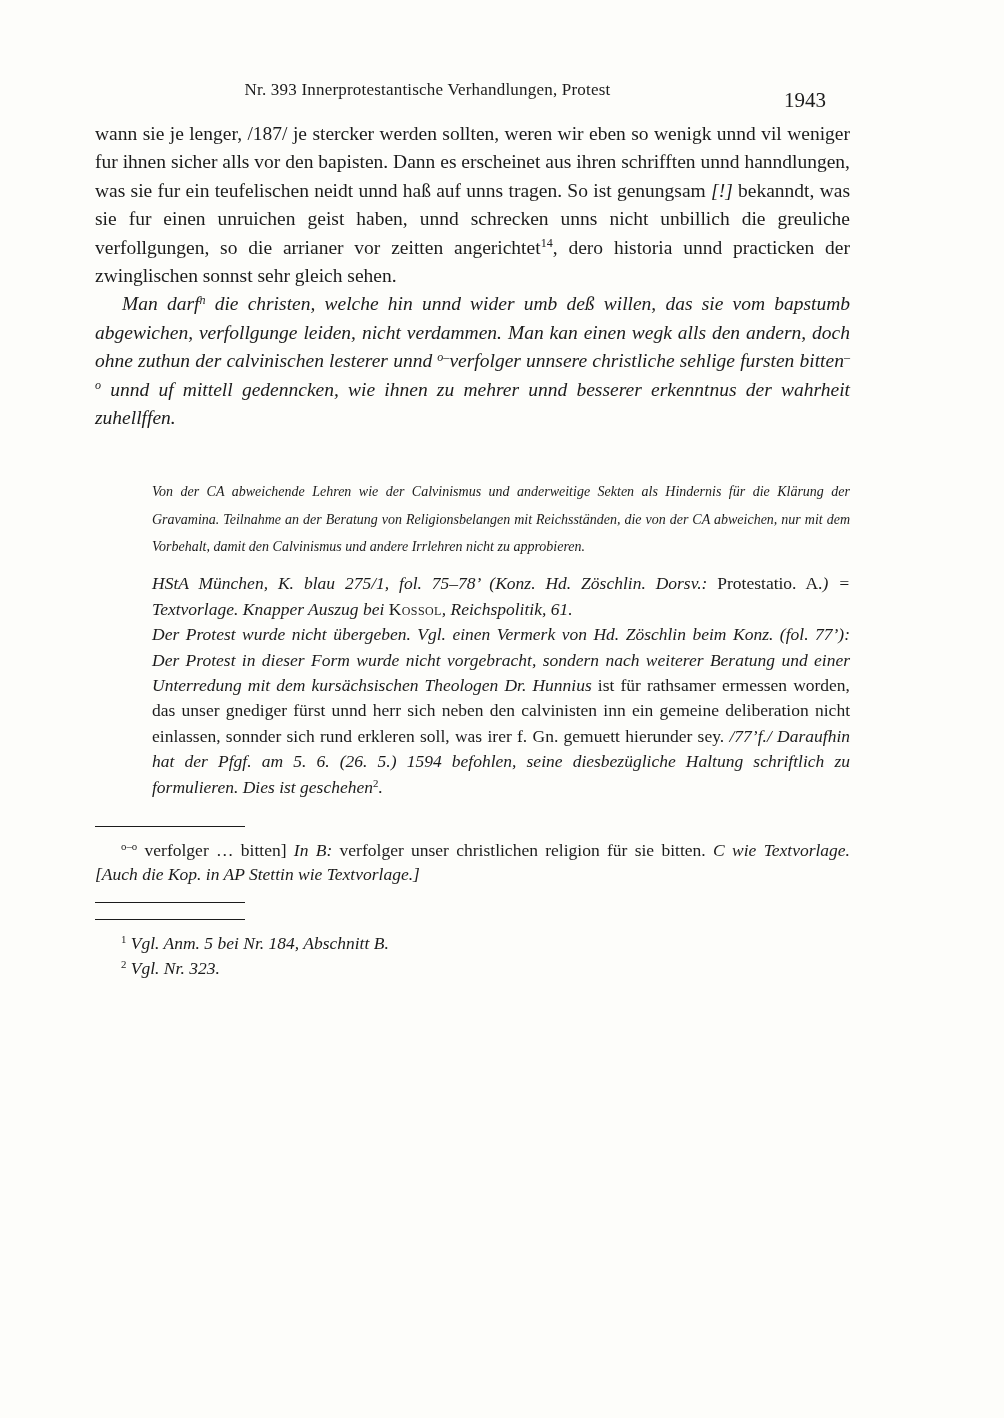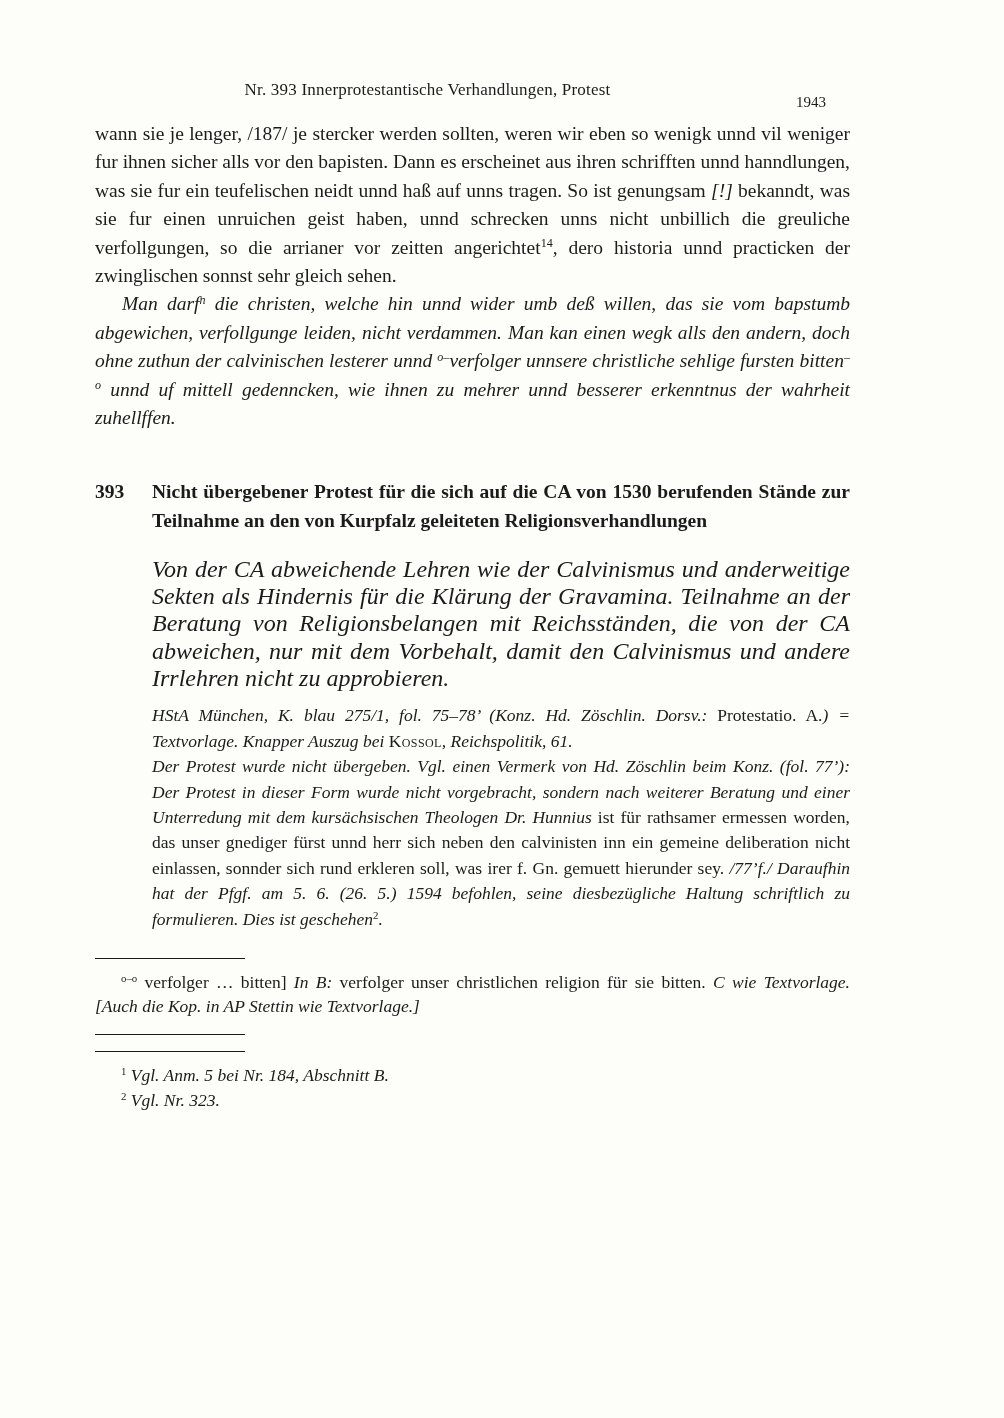--- a/index.html
+++ b/index.html
@@ -28,22 +28,22 @@
     position: absolute;
     left: 0; right: 90px;
     top: 4px;
     text-align: center;
     font-size: 17px;
     letter-spacing: 0.2px;
   }
   .rh-number {
     position: absolute;
     right: 24px;
-    top: 18px;
-    font-size: 15px;
+    top: 12px;
+    font-size: 21px;
   }
   
   .body-par {
     margin: 0;
     font-size: 19.5px;
     line-height: 28.4px;
     text-align: justify;
   }
   .body-par.indent { text-indent: 27px; font-style: italic; }
   
@@ -57,21 +57,21 @@
   .entry-no { flex: none; width: 57px; }
   .entry-title {
     flex: 1;
     margin: 0;
     font-size: inherit;
     font-weight: bold;
     text-align: justify;
   }
   .summary {
     margin: 21px 0 0 57px;
-    font-size: 24px;
+    font-size: 14px;
     line-height: 27.3px;
     text-align: justify;
   }
   .provenance {
     margin: 11px 0 0 57px;
   }
   .provenance p {
     margin: 0;
     font-size: 17.5px;
     line-height: 25.4px;
@@ -112,24 +112,20 @@
 
   <header class="running-head">
     <span class="rh-title">Nr. 393 Innerprotestantische Verhandlungen, Protest</span>
     <span class="rh-number">1943</span>
   </header>
 
   <p class="body-par"><span>wann sie je lenger, /187/ je stercker werden sollten, weren wir eben so wenigk unnd vil weniger fur ihnen sicher alls vor den bapisten. Dann es erscheinet aus ihren schrifften unnd hanndlungen, was sie fur ein teufelischen neidt unnd haß auf unns tragen. So ist genungsam </span><span class="it">[!]</span><span> bekanndt, was sie fur einen unruichen geist haben, unnd schrecken unns nicht unbillich die greuliche verfollgungen, so die arrianer vor zeitten angerichtet</span><sup>14</sup><span>, dero historia unnd practicken der zwinglischen sonnst sehr gleich sehen.</span></p>
   <p class="body-par indent"><span>Man darf</span><sup>n</sup><span> die christen, welche hin unnd wider umb deß willen, das sie vom bapstumb abgewichen, verfollgunge leiden, nicht verdammen. Man kan einen wegk alls den andern, doch ohne zuthun der calvinischen lesterer unnd </span><sup>o–</sup><span>verfolger unnsere christliche sehlige fursten bitten</span><sup>–o</sup><span> unnd uf mittell gedenncken, wie ihnen zu mehrer unnd besserer erkenntnus der wahrheit zuhellffen.</span></p>
 
   <section class="entry">
-    <div class="entry-head">
-      <span class="entry-no">393</span>
-      <h2 class="entry-title">Nicht übergebener Protest für die sich auf die CA von 1530 berufenden Stände zur Teilnahme an den von Kurpfalz geleiteten Religionsverhandlungen</h2>
-    </div>
     <p class="summary"><span class="it">Von der CA abweichende Lehren wie der Calvinismus und anderweitige Sekten als Hindernis für die Klärung der Gravamina. Teilnahme an der Beratung von Religionsbelangen mit Reichsständen, die von der CA abweichen, nur mit dem Vorbehalt, damit den Calvinismus und andere Irrlehren nicht zu approbieren.</span></p>
     <div class="provenance">
       <p><span class="it">HStA München, K. blau 275/1, fol. 75–78’ (Konz. Hd. Zöschlin. Dorsv.: </span><span>Protestatio. A.</span><span class="it">) = Textvorlage. Knapper Auszug bei </span><span class="sc">Kossol</span><span class="it">, Reichspolitik, 61.</span></p>
       <p><span class="it">Der Protest wurde nicht übergeben. Vgl. einen Vermerk von Hd. Zöschlin beim Konz. (fol. 77’): Der Protest in dieser Form wurde nicht vorgebracht, sondern nach weiterer Beratung und einer Unterredung mit dem kursächsischen Theologen Dr. Hunnius </span><span>ist für rathsamer ermessen worden, das unser gnediger fürst unnd herr sich neben den calvinisten inn ein gemeine deliberation nicht einlassen, sonnder sich rund erkleren soll, was irer f. Gn. gemuett hierunder sey. </span><span class="it">/77’f./ Daraufhin hat der Pfgf. am 5. 6. (26. 5.) 1594 befohlen, seine diesbezügliche Haltung schriftlich zu formulieren. Dies ist geschehen</span><sup>2</sup><span class="it">.</span></p>
     </div>
   </section>
 
   <hr class="fn-rule rule-1">
   <div class="apparatus">
     <p class="fn"><sup>o–o</sup><span> verfolger … bitten] </span><span class="it">In B: </span><span>verfolger unser christlichen religion für sie bitten. </span><span class="it">C wie Textvorlage. [Auch die Kop. in AP Stettin wie Textvorlage.]</span></p>

